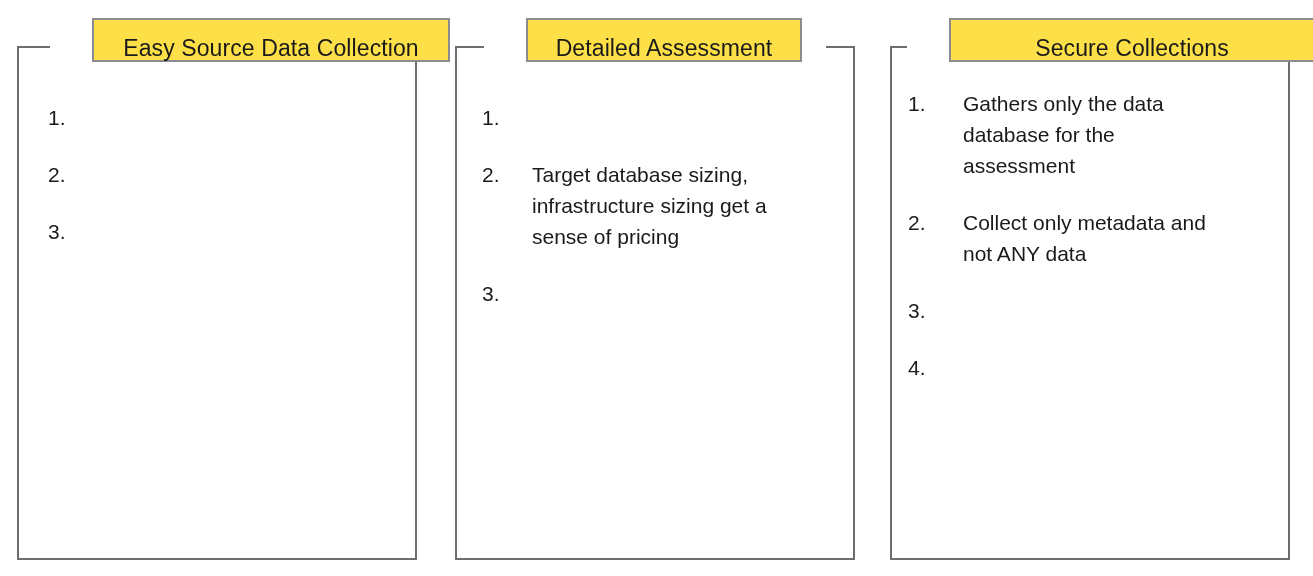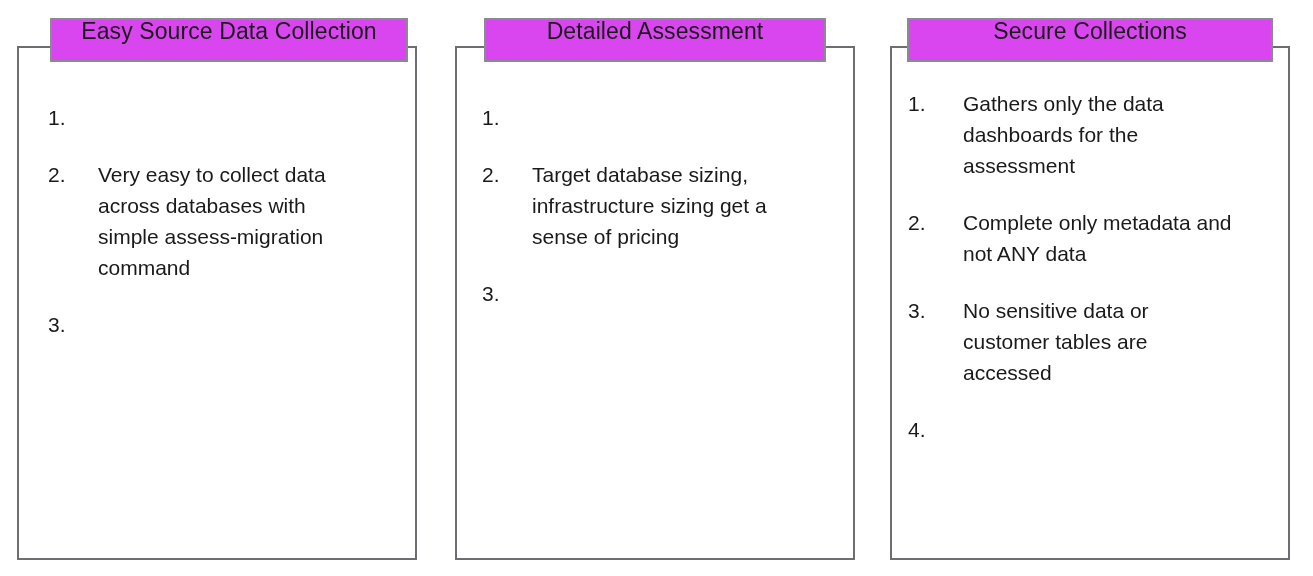--- a/index.html
+++ b/index.html
@@ -35,26 +35,27 @@
   }
   .edge-left   { left: 0;  top: 0; width: 2px; }
   .edge-right  { right: 0; top: 0; width: 2px; }
   .edge-bottom { left: 0;  bottom: 0; height: 2px; width: 100%; }
   .edge-top-seg { height: 2px; top: 0; }
 
   
   .panel-header {
     position: absolute;
     box-sizing: border-box;
-    background: #d946ef;
+    background: #fde047;
     border: 2px solid #8a8b90;
     display: flex;
-    align-items: flex-start;
+    align-items: flex-end;
     justify-content: center;
     z-index: 3;
+    margin-left: 42px;
   }
   .panel-header-title {
     font-size: 23px;
     line-height: 1;
     letter-spacing: 0.1px;
     color: #1a1a1a;
     white-space: nowrap;
   }
 
   
@@ -100,24 +101,20 @@
     <div class="edge edge-top-seg" style="left:0;   width:33px;"></div>
     <div class="edge edge-top-seg" style="right:0;  width:26px;"></div>
 
     <div class="panel-body" style="top:56px; padding:0 22px 0 31px;">
       <ul class="list">
         <li class="list-item" style="margin-bottom:26px;">
           <span class="item-marker" style="width:50px;">1.</span>
         </li>
         <li class="list-item" style="margin-bottom:26px;">
           <span class="item-marker" style="width:50px;">2.</span>
-          <span class="item-text">Very easy to collect data
-across databases with
-simple assess-migration
-command</span>
         </li>
         <li class="list-item">
           <span class="item-marker" style="width:50px;">3.</span>
         </li>
       </ul>
     </div>
   </div>
 
   <div class="panel-header" style="left:50px; top:18px; width:358px; height:44px;">
     <span class="panel-header-title">Easy Source Data Collection</span>
@@ -141,49 +138,46 @@
 infrastructure sizing get a
 sense of pricing</span>
         </li>
         <li class="list-item">
           <span class="item-marker" style="width:50px;">3.</span>
         </li>
       </ul>
     </div>
   </div>
 
-  <div class="panel-header" style="left:484px; top:18px; width:342px; height:44px;">
+  <div class="panel-header" style="left:484px; top:18px; width:276px; height:44px;">
     <span class="panel-header-title">Detailed Assessment</span>
   </div>
 
   <div class="panel" style="left:890px; top:46px; width:400px; height:514px;">
     <div class="edge edge-left" style="height:514px;"></div>
     <div class="edge edge-right" style="height:514px;"></div>
     <div class="edge edge-bottom"></div>
     <div class="edge edge-top-seg" style="left:0;  width:17px;"></div>
     <div class="edge edge-top-seg" style="right:0; width:18px;"></div>
 
     <div class="panel-body" style="top:42px; padding:0 18px 0 18px;">
       <ul class="list">
         <li class="list-item" style="margin-bottom:26px;">
           <span class="item-marker" style="width:55px;">1.</span>
           <span class="item-text">Gathers only the data
-dashboards for the
+database for the
 assessment</span>
         </li>
         <li class="list-item" style="margin-bottom:26px;">
           <span class="item-marker" style="width:55px;">2.</span>
-          <span class="item-text">Complete only metadata and
+          <span class="item-text">Collect only metadata and
 not ANY data</span>
         </li>
         <li class="list-item" style="margin-bottom:26px;">
           <span class="item-marker" style="width:55px;">3.</span>
-          <span class="item-text">No sensitive data or
-customer tables are
-accessed</span>
         </li>
         <li class="list-item">
           <span class="item-marker" style="width:55px;">4.</span>
         </li>
       </ul>
     </div>
   </div>
 
   <div class="panel-header" style="left:907px; top:18px; width:366px; height:44px;">
     <span class="panel-header-title">Secure Collections</span>

